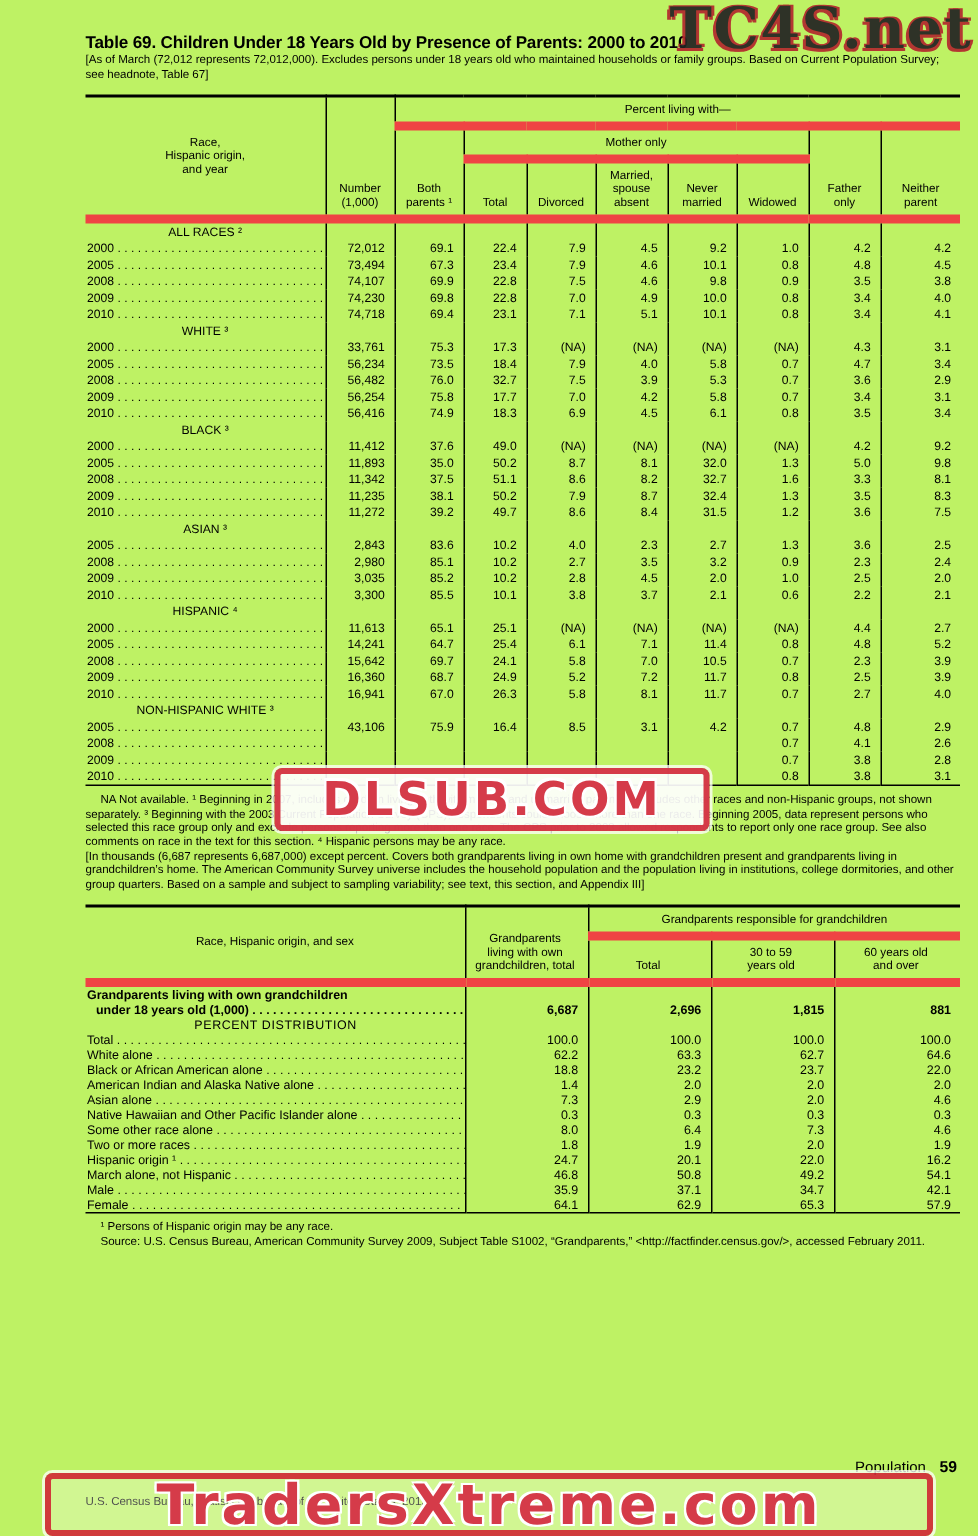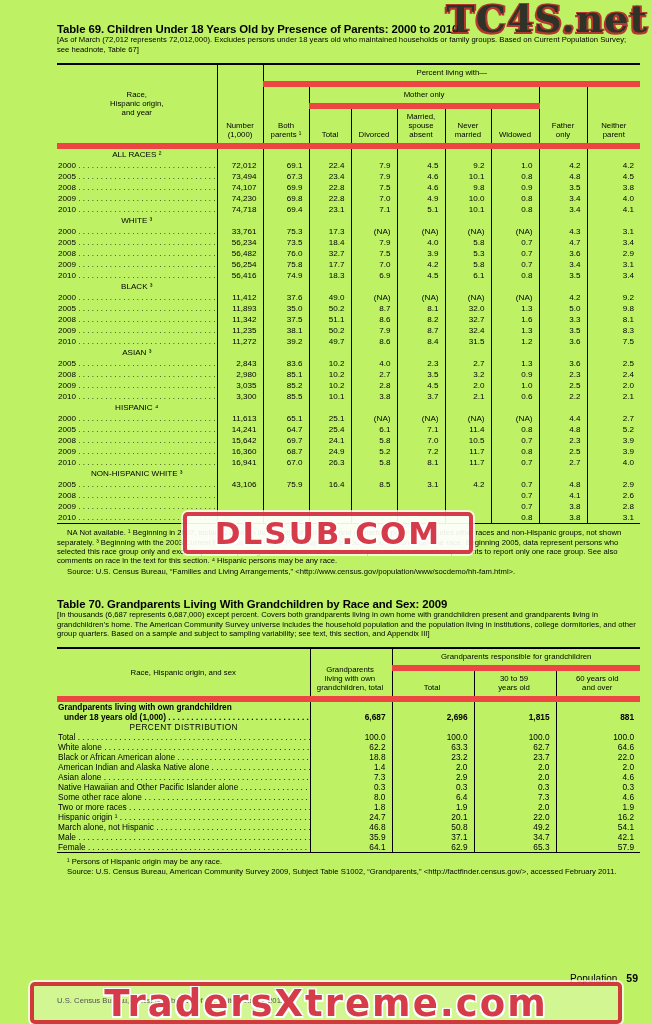--- a/index.html
+++ b/index.html
@@ -522,23 +522,21 @@
             <td class="c-msa num"></td>
             <td class="c-nev num"></td>
             <td class="c-wid num">0.8</td>
             <td class="c-fath num">3.8</td>
             <td class="c-nei num">3.1</td>
           </tr>
         </tbody>
     </table>
 
     <div class="footnote">NA Not available. ¹ Beginning in 2007, includes children living both with married and unmarried parents. ² Includes other races and non-Hispanic groups, not shown separately. ³ Beginning with the 2003 Current Population Survey (CPS), respondents could choose more than one race. Beginning 2005, data represent persons who selected this race group only and exclude persons reporting more than one race. The CPS prior to 2003 allowed respondents to report only one race group. See also comments on race in the text for this section. ⁴ Hispanic persons may be any race.</div>
-    <div class="source">Source: U.S. Census Bureau, “Families and Living Arrangements,” &lt;http://www.census.gov/population/www/socdemo/hh-fam.html&gt;.</div>
-
-    <div class="t-title second">Table 70. Grandparents Living With Grandchildren by Race and Sex: 2009</div>
+
     <div class="headnote">[In thousands (6,687 represents 6,687,000) except percent. Covers both grandparents living in own home with grandchildren present and grandparents living in grandchildren’s home. The American Community Survey universe includes the household population and the population living in institutions, college dormitories, and other group quarters. Based on a sample and subject to sampling variability; see text, this section, and Appendix III]</div>
 
     <table class="dtable t70">
       <colgroup>
         <col style="width:253px">
           <col style="width:82px">
           <col style="width:82px">
           <col style="width:82px">
           <col style="width:84px">
       </colgroup>

